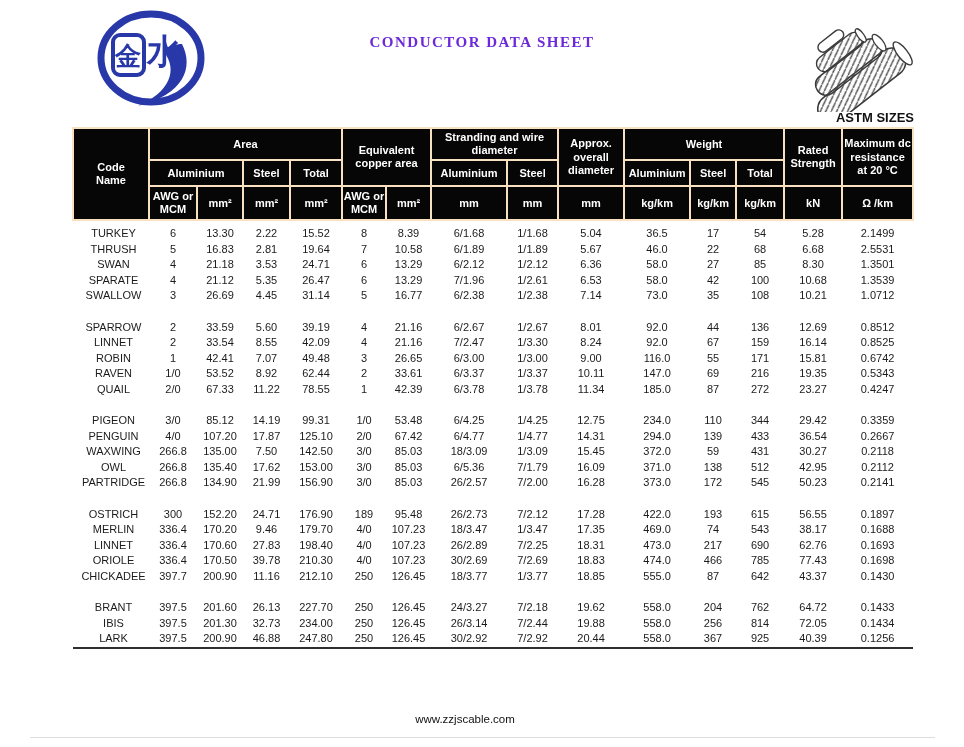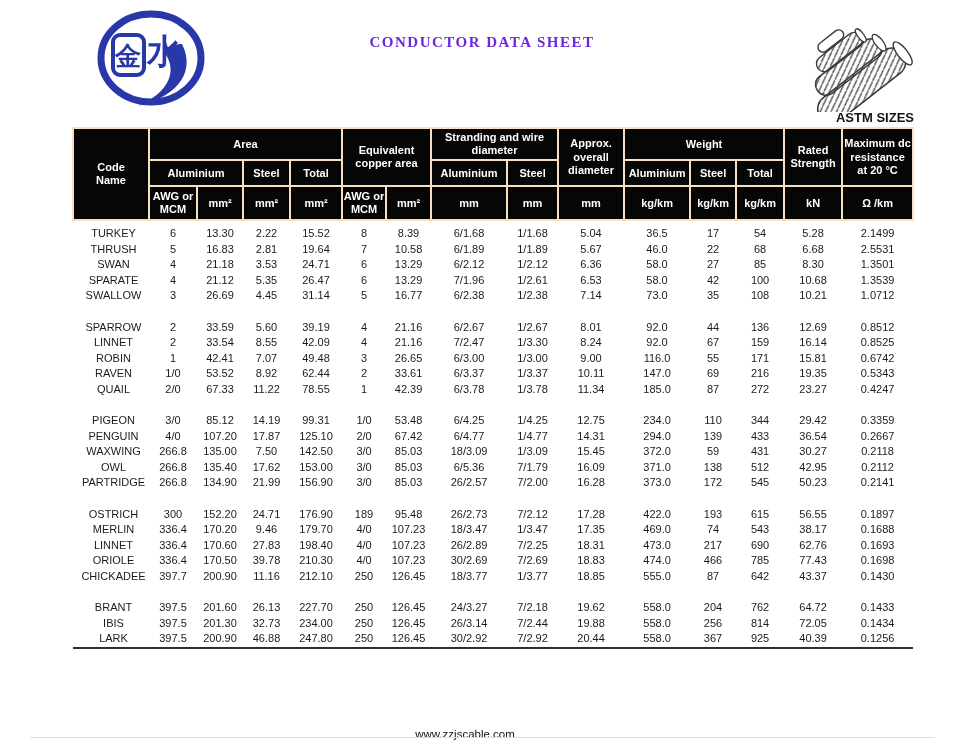--- a/index.html
+++ b/index.html
@@ -39,21 +39,21 @@
   thead tr.h3 th { height:28px; }
   tbody td {
     font-size:11px; color:#1b1b1b; text-align:center;
     height:15.5px; line-height:15.5px; padding:0; overflow:hidden;
   }
   tbody td.code { text-align:center; padding-left:5px; }
   tbody tr.spacer td { height:16px; }
   tbody tr.topgap td { height:5px; }
   
   .page-label { position:absolute; left:35px; top:714px; font-size:10.5px; color:#222;margin-top:44px; }
-  .website   { position:absolute; left:0; top:713px; width:930px; text-align:center; font-size:11.5px; color:#111;margin-top:15px; }
+  .website   { position:absolute; left:0; top:713px; width:930px; text-align:center; font-size:11.5px; color:#111; }
   .footer-line { position:absolute; left:30px; top:737px; width:905px; border-top:1px solid #dedede; }
 </style>
 </head>
 <body>
 
 <div class="logo">
   <svg width="112" height="102" viewBox="0 0 112 102">
     <ellipse cx="55" cy="48" rx="50" ry="44" fill="none" stroke="#2838a8" stroke-width="7"></ellipse>
     <rect x="17" y="25" width="31" height="40" rx="7" fill="#ffffff" stroke="#2838a8" stroke-width="4"></rect>
     <text x="32" y="55" text-anchor="middle" font-size="26" font-weight="bold" fill="#2838a8" font-family="DejaVu Sans, sans-serif">金</text>

